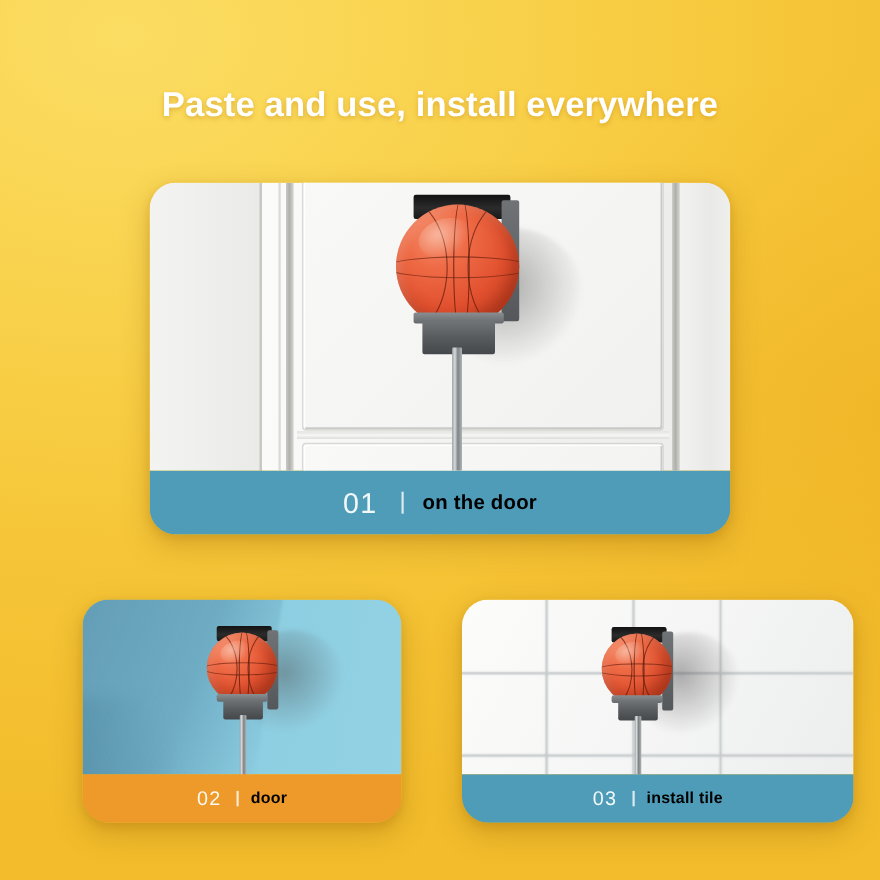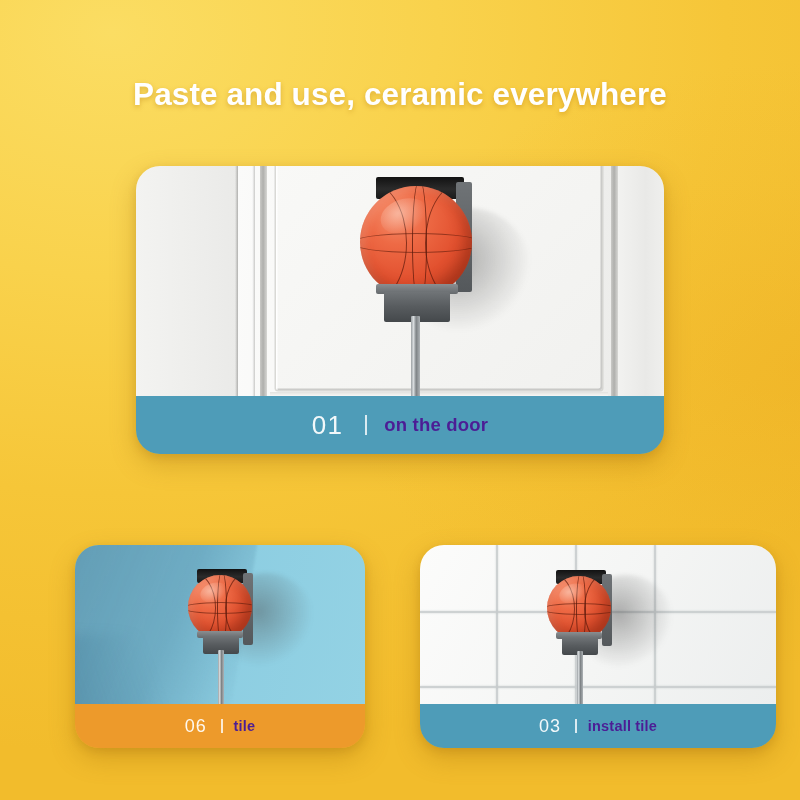--- a/index.html
+++ b/index.html
@@ -46,21 +46,21 @@
   }
 
   
   .card {
     position: absolute;
     border-radius: 24px;
     overflow: hidden;
     box-shadow: 0 10px 26px rgba(150,96,8,0.30), 0 3px 8px rgba(150,96,8,0.18);
     z-index: 5;
   }
-  .card-1 { left: 136px; top: 166px; width: 528px; height: 288px; }
+  .card-1 { left: 136px; top: 166px; width: 528px; height: 320px; }
   .card-2 { left: 75px;  top: 545px; width: 290px; height: 203px; }
   .card-3 { left: 420px; top: 545px; width: 356px; height: 203px; }
 
   .scene {
     position: absolute;
     left: 0; right: 0; top: 0;
     overflow: hidden;
   }
   .card-1 .scene { bottom: 58px; }
   .card-2 .scene { bottom: 44px; }
@@ -89,21 +89,21 @@
 
   .cap-sep {
     display: inline-block;
     background: rgba(255,255,255,0.80);
   }
   .card-1 .cap-sep { width: 2px; height: 20px; margin: 0 17px 0 22px; }
   .card-2 .cap-sep, .card-3 .cap-sep { width: 1.5px; height: 14px; margin: 0 11px 0 14px; }
 
   .cap-label {
     font-weight: bold;
-    color: #4c1d95;
+    color: #000000;
     letter-spacing: 0.2px;
   }
   .card-1 .cap-label { font-size: 18.5px; }
   .card-2 .cap-label, .card-3 .cap-label { font-size: 14.5px; }
 
   
   .door-wallL, .door-wallR {
     position: absolute; top: 0; bottom: 0;
     background: linear-gradient(90deg, #F3F3F1 0%, #EAEAE8 100%);
   }
@@ -238,21 +238,21 @@
     border-radius: 50%;
     background: radial-gradient(circle at 42% 40%, rgba(70,70,70,0.42), rgba(70,70,70,0.0) 68%);
     filter: blur(2px);
   }
 </style>
 </head>
 <body>
 
 <div class="stage">
 
-  <div class="headline">Paste and use, ceramic everywhere</div>
+  <div class="headline">Paste and use, install everywhere</div>
 
   <div class="card card-1">
     <div class="scene">
       <div class="door-wallL"></div>
       <div class="door-wallR"></div>
       <div class="door-slab"></div>
       <div class="door-reveal"></div>
       <div class="door-jamb j1"></div>
       <div class="door-jamb j2"></div>
       <div class="panel p-top"></div>
@@ -296,23 +296,23 @@
         <div class="seam s-archL"></div>
         <div class="seam s-archR"></div>
         <div class="ball-gloss"></div>
       </div>
       <div class="bracket-lip" style="left:122px; top:86px; width:46px; height:7px;"></div>
       <div class="bracket" style="left:128px; top:91px; width:36px; height:18px;"></div>
       <div class="pole" style="left:143px; top:105px; width:6px; height:58px;"></div>
     </div>
 
     <div class="caption" style="background:#ED9A2B;">
-      <span class="cap-num">06</span>
+      <span class="cap-num">02</span>
       <span class="cap-sep"></span>
-      <span class="cap-label">tile</span>
+      <span class="cap-label">door</span>
     </div>
   </div>
 
   <div class="card card-3">
     <div class="scene">
       <div class="tile-wall"></div>
       <div class="grout-v" style="left:76px;"></div>
       <div class="grout-v" style="left:155px;"></div>
       <div class="grout-v" style="left:234px;"></div>
       <div class="grout-h" style="top:66px;"></div>

